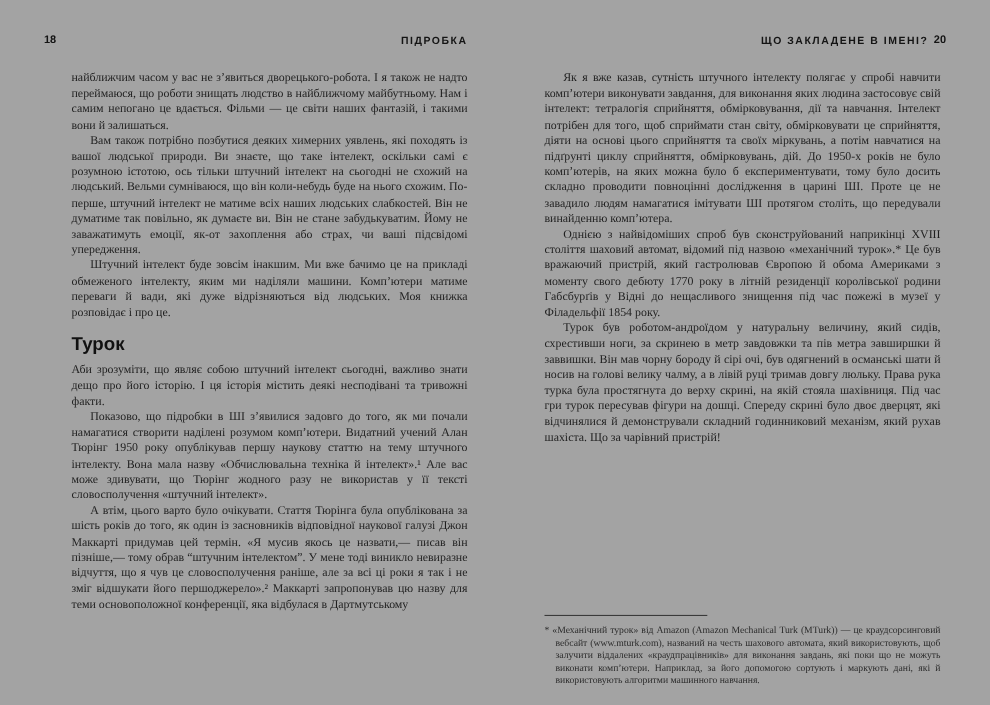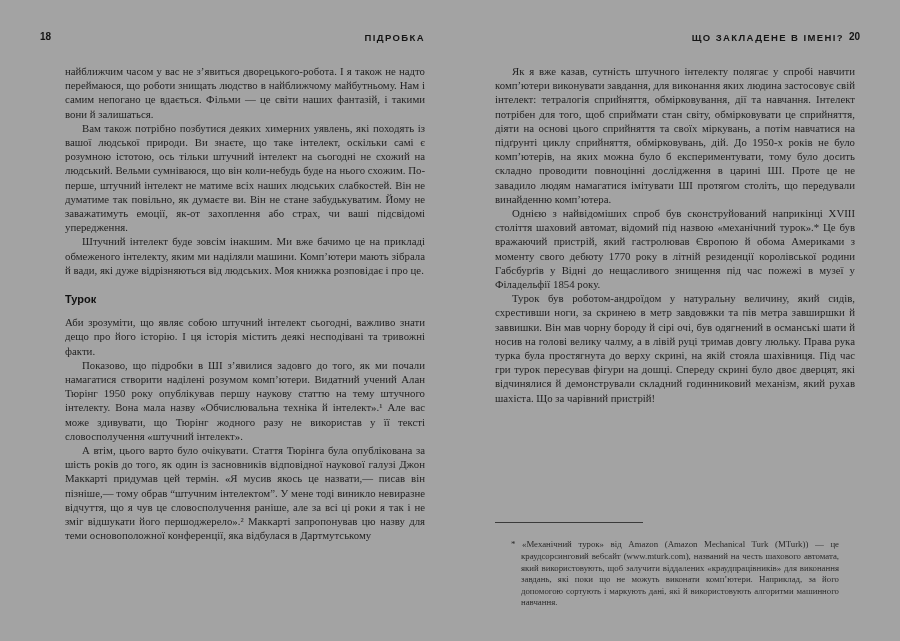--- a/index.html
+++ b/index.html
@@ -37,49 +37,49 @@
     text-align:justify;
     color:#1f1f1f;
     margin-top:12px;
   }
   .page.left  .body{left:65px;}
   .page.right .body{left:25px;}
   .body p{margin:0;padding:0;}
   .body p.ind{text-indent:17px;}
   h2.section-heading{
     font-family:"Liberation Sans","DejaVu Sans",sans-serif;
-    font-size:11px;font-weight:bold;color:#111;
+    font-size:17px;font-weight:bold;color:#111;
     margin:15px 0 9px 0;padding:0;text-align:left;
   }
   .footnote{
     position:absolute;bottom:16px;
     width:360px;
   }
   .page.right .footnote{left:25px;}
   .footnote .rule{
     width:148px;border-top:1px solid #3a3a3a;height:0;
     margin:0 0 7px 0;
   }
   .footnote p{
-    margin:16px;padding:0 0 0 10px;text-indent:-10px;
+    margin:0;padding:0 0 0 10px;text-indent:-10px;
     font-size:8.8px;line-height:11.6px;text-align:justify;color:#2a2a2a;
   }
 </style>
 </head>
 <body>
 
 <div class="spread">
 
   <section class="page left">
     <span class="pagenum">18</span>
     <div class="running-head">ПІДРОБКА</div>
     <div class="body">
       <p>найближчим часом у вас не з’явиться дворецького-робота. І я також не надто переймаюся, що роботи знищать людство в найближчому майбутньому. Нам і самим непогано це вдається. Фільми — це світи наших фантазій, і такими вони й залишаться.</p>
       <p class="ind">Вам також потрібно позбутися деяких химерних уявлень, які походять із вашої людської природи. Ви знаєте, що таке інтелект, оскільки самі є розумною істотою, ось тільки штучний інтелект на сьогодні не схожий на людський. Вельми сумніваюся, що він коли-небудь буде на нього схожим. По-перше, штучний інтелект не матиме всіх наших людських слабкостей. Він не думатиме так повільно, як думаєте ви. Він не стане забудькуватим. Йому не заважатимуть емоції, як-от захоплення або страх, чи ваші підсвідомі упередження.</p>
-      <p class="ind">Штучний інтелект буде зовсім інакшим. Ми вже бачимо це на прикладі обмеженого інтелекту, яким ми наділяли машини. Комп’ютери мають зібрала й вади, які дуже відрізняються від людських. Моя книжка розповідає і про це.</p>
+      <p class="ind">Штучний інтелект буде зовсім інакшим. Ми вже бачимо це на прикладі обмеженого інтелекту, яким ми наділяли машини. Комп’ютери матиме переваги й вади, які дуже відрізняються від людських. Моя книжка розповідає і про це.</p>
       <h2 class="section-heading">Турок</h2>
       <p>Аби зрозуміти, що являє собою штучний інтелект сьогодні, важливо знати дещо про його історію. І ця історія містить деякі несподівані та тривожні факти.</p>
       <p class="ind">Показово, що підробки в ШІ з’явилися задовго до того, як ми почали намагатися створити наділені розумом комп’ютери. Видатний учений Алан Тюрінг 1950 року опублікував першу наукову статтю на тему штучного інтелекту. Вона мала назву «Обчислювальна техніка й інтелект».¹ Але вас може здивувати, що Тюрінг жодного разу не використав у її тексті словосполучення «штучний інтелект».</p>
       <p class="ind">А втім, цього варто було очікувати. Стаття Тюрінга була опублікована за шість років до того, як один із засновників відповідної наукової галузі Джон Маккарті придумав цей термін. «Я мусив якось це назвати,— писав він пізніше,— тому обрав “штучним інтелектом”. У мене тоді виникло невиразне відчуття, що я чув це словосполучення раніше, але за всі ці роки я так і не зміг відшукати його першоджерело».² Маккарті запропонував цю назву для теми основоположної конференції, яка відбулася в Дартмутському</p>
     </div>
   </section>
 
   <section class="page right">
     <span class="pagenum">20</span>
     <div class="running-head">ЩО ЗАКЛАДЕНЕ В ІМЕНІ?</div>

